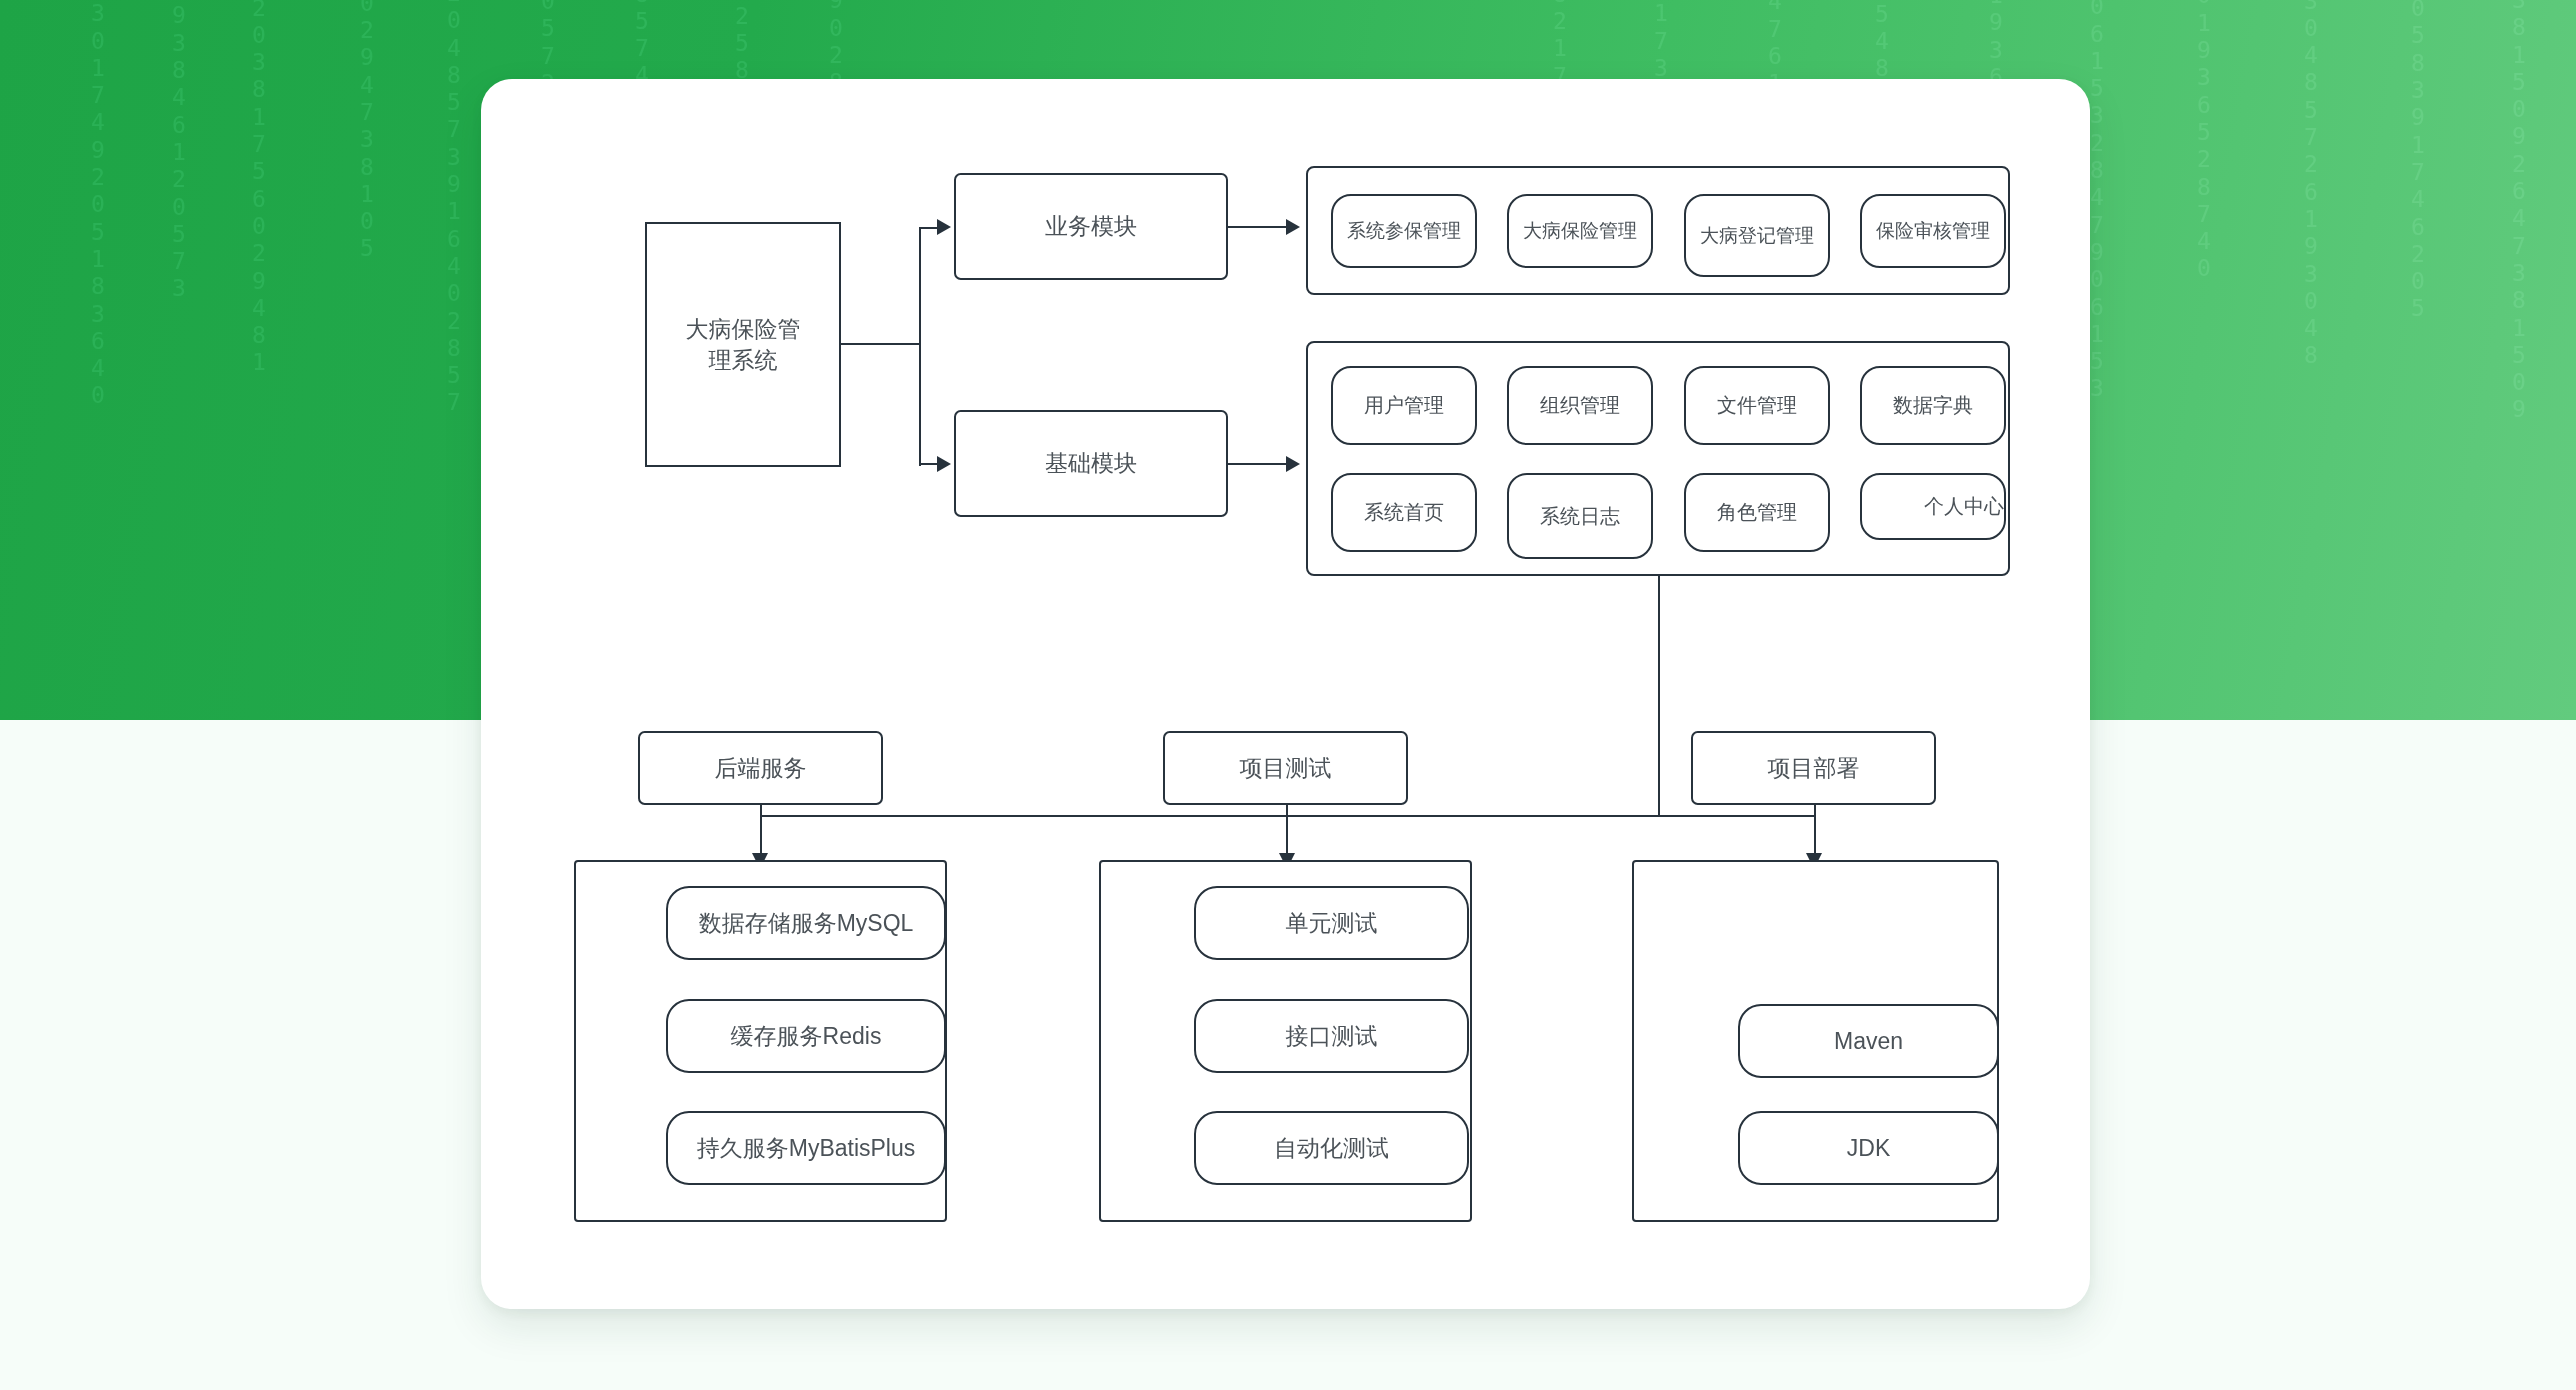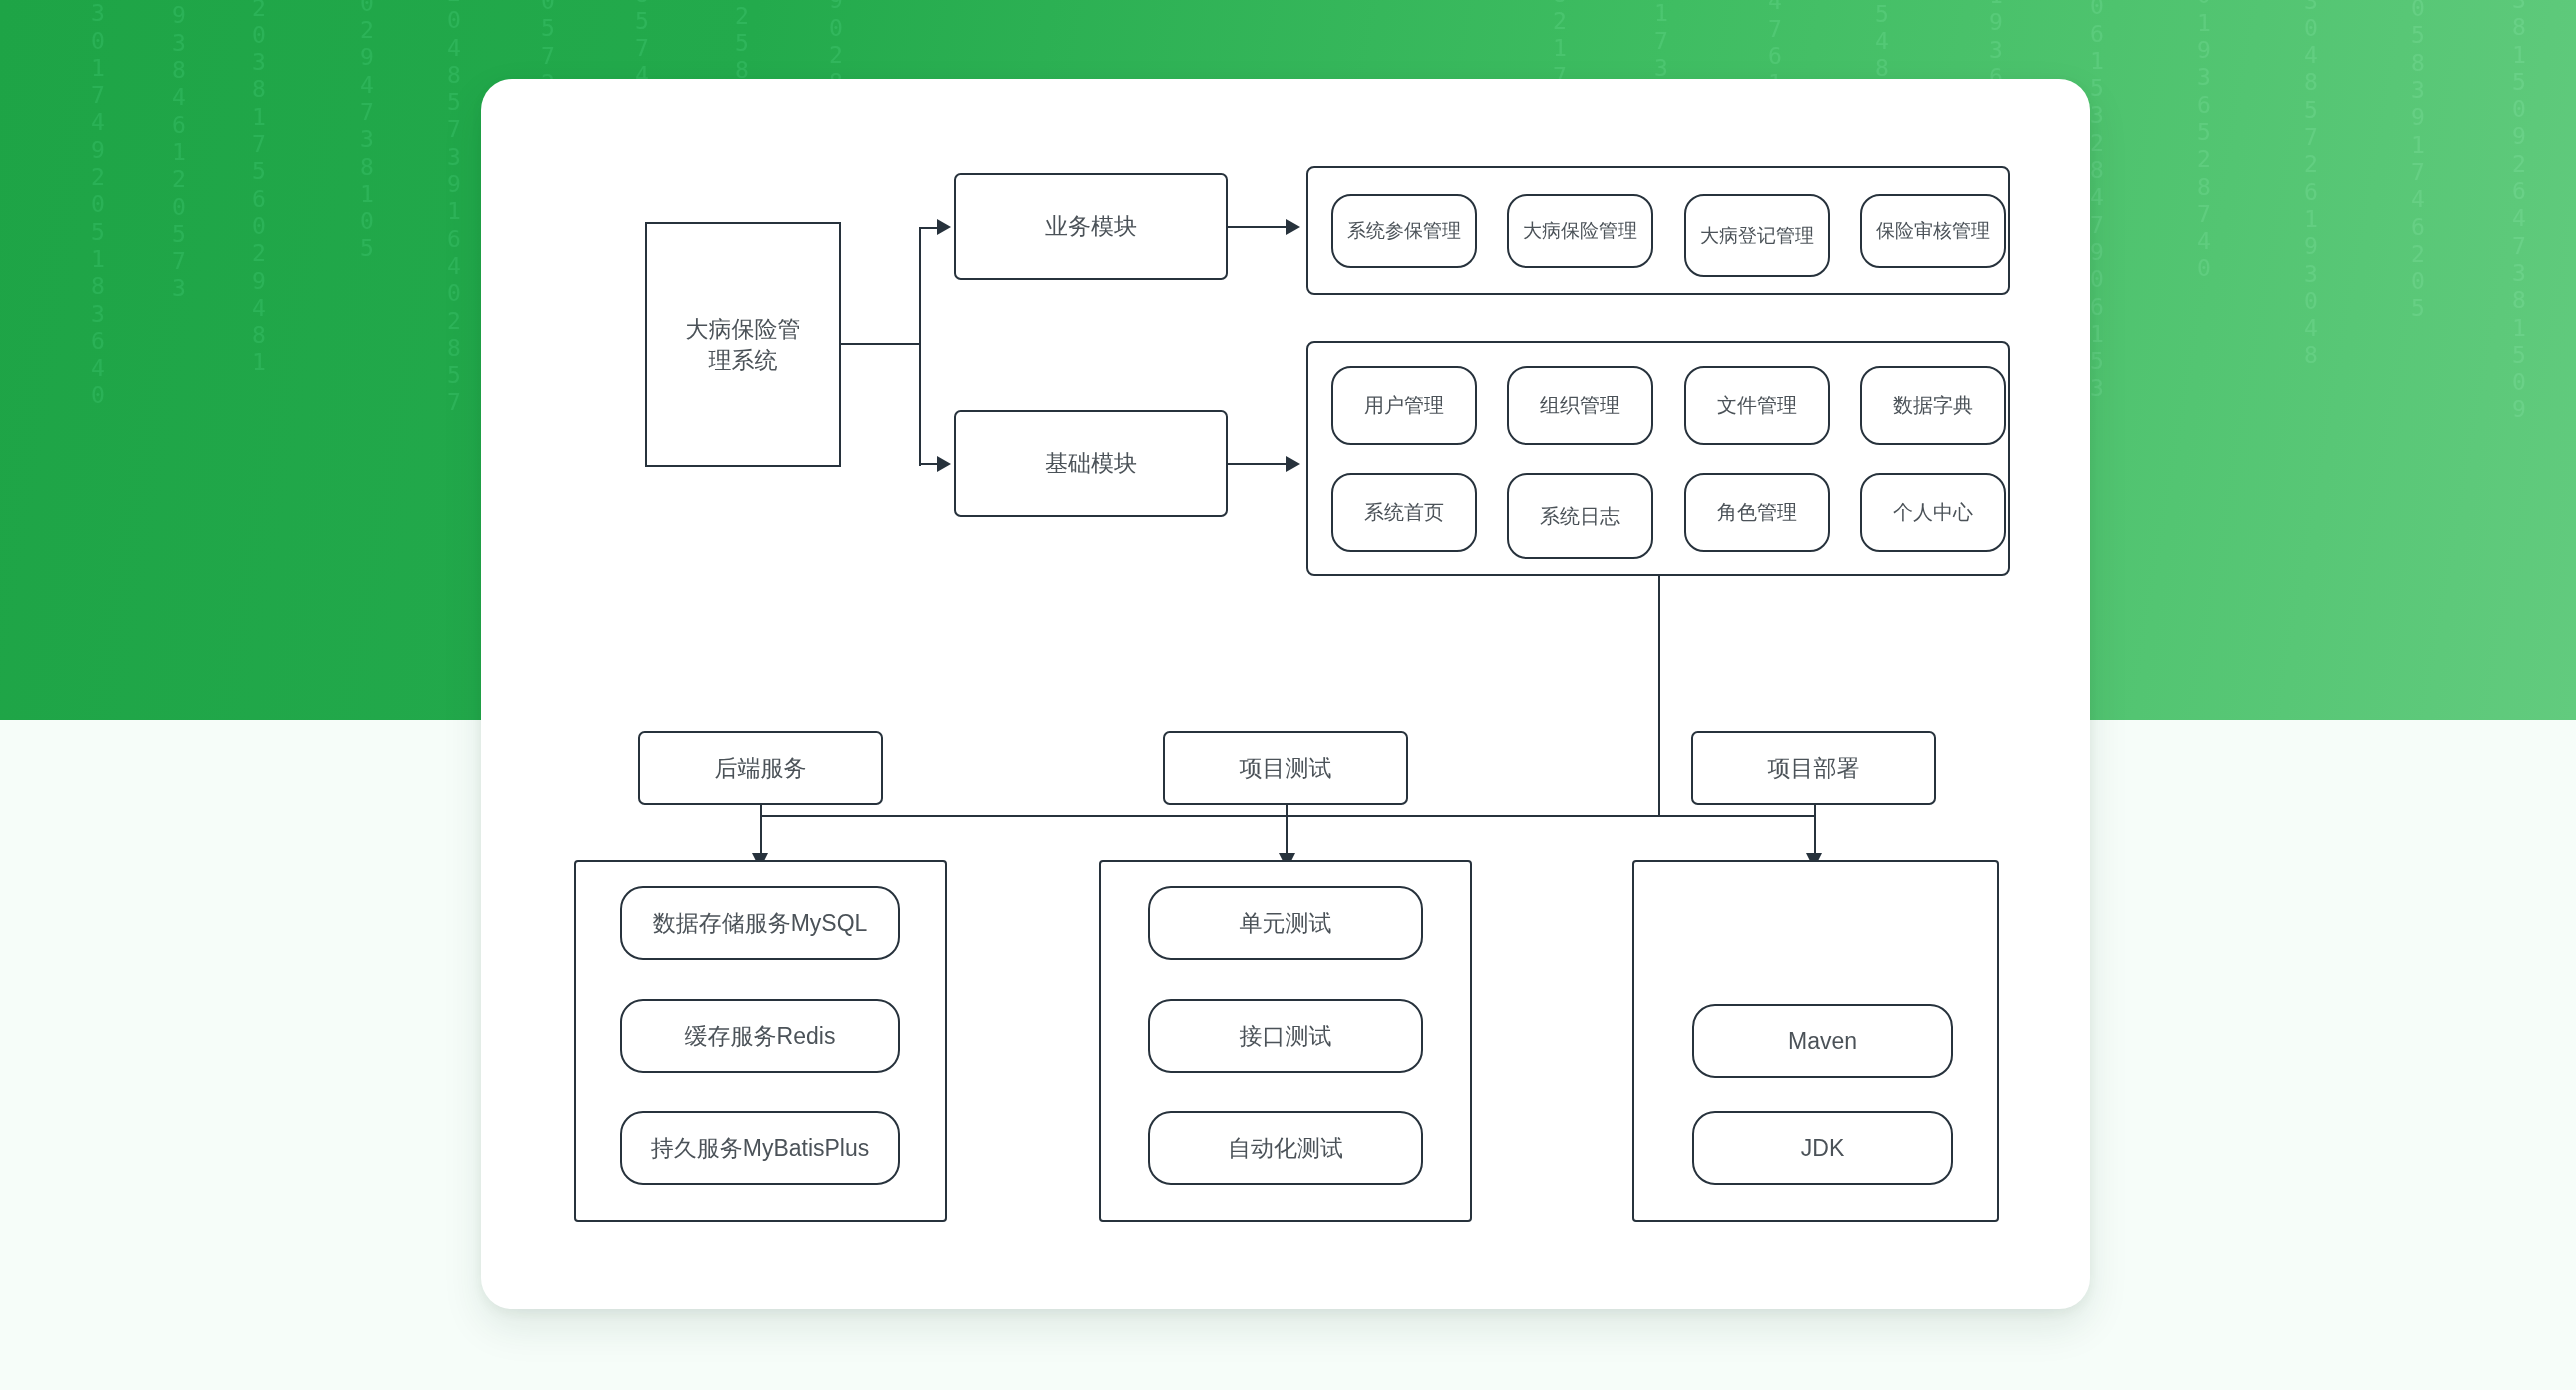--- a/index.html
+++ b/index.html
@@ -36,21 +36,21 @@
   .node{
     position:absolute;box-sizing:border-box;
     border:2px solid #27323c;background:#fff;
     display:flex;align-items:center;justify-content:center;
     color:#4b5258;text-align:center;line-height:1.34;
     font-size:23px;font-weight:400;
   }
   .node.sharp{border-radius:0;}
   .node.soft{border-radius:6.7px;}
   .node.pill{border-radius:20px;border-width:2px;}
-  .node.pill-wide{border-radius:23px;}
+  .node.pill-wide{border-radius:23px;margin-left:46px;}
   .frame{
     position:absolute;box-sizing:border-box;
     border:2px solid #27323c;background:#fff;border-radius:4px;
   }
   .frame.round{border-radius:8px;}
   .line{position:absolute;background:#27323c;}
   .vline{width:2px;}
   .hline{height:2px;}
   .arrow-r{
     position:absolute;width:0;height:0;
@@ -158,21 +158,21 @@
 
   <div class="node pill small" style="left:1331px;top:473px;width:146px;height:79px;">
     <span>系统首页</span>
   </div>
   <div class="node pill small" style="left:1507px;top:473px;width:146px;height:86px;">
     <span>系统日志</span>
   </div>
   <div class="node pill small" style="left:1684px;top:473px;width:146px;height:79px;">
     <span>角色管理</span>
   </div>
-  <div class="node pill small" style="left:1860px;top:473px;width:146px;height:79px;">
+  <div class="node pill small" style="left:1860px;top:473px;width:146px;height:67px;justify-content:flex-end;">
     <span>个人中心</span>
   </div>
 
   <div class="line vline" style="left:1658px;top:575px;height:241px;"></div>
   <div class="line hline" style="left:760px;top:815px;width:1055px;"></div>
 
   <div class="line vline" style="left:760px;top:815px;height:57px;"></div>
   <div class="arrow-d" style="left:752px;top:866px;"></div>
 
   <div class="line vline" style="left:1286px;top:815px;height:57px;"></div>

